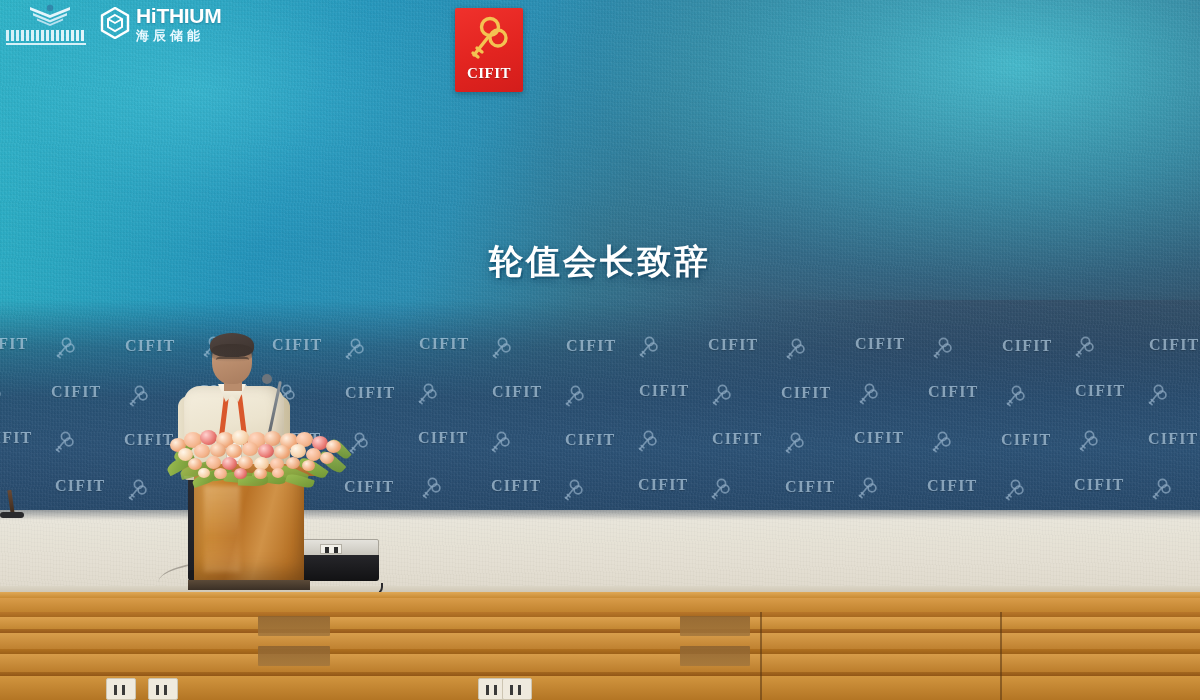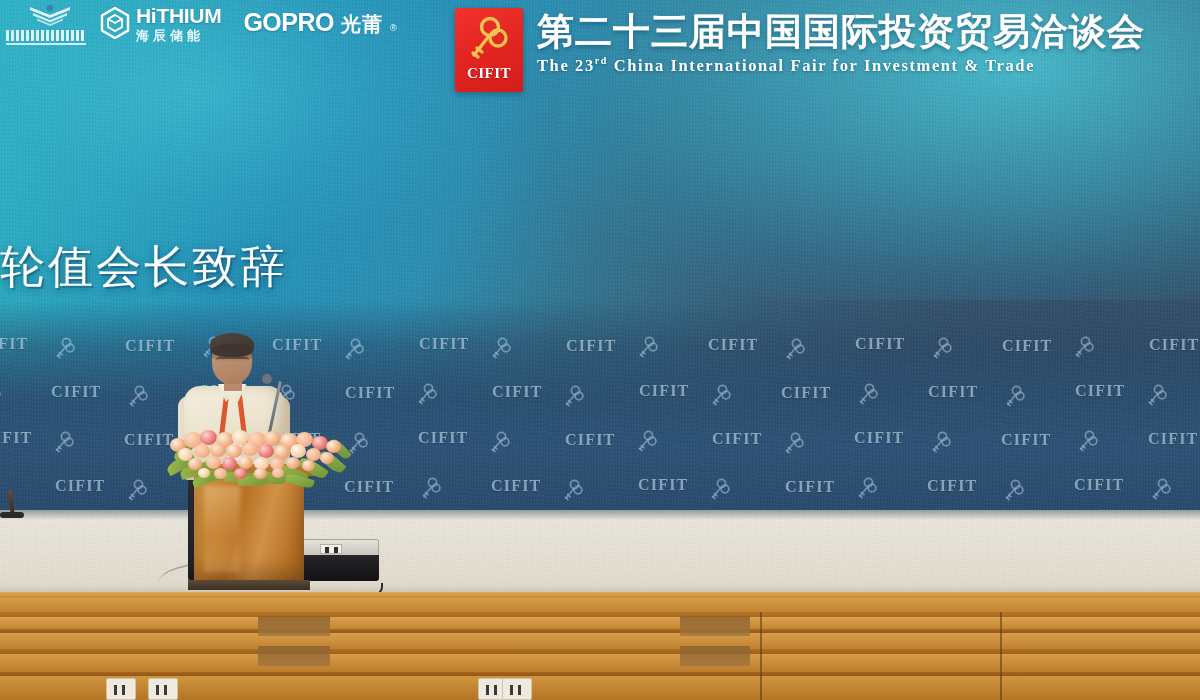--- a/index.html
+++ b/index.html
@@ -120,22 +120,22 @@
   .main-title {
     position:absolute; left:0; top:134px; width:1200px; text-align:center;
     font-size:76px; font-weight:800; letter-spacing:4px; color:#ffffff; line-height:1;
     white-space:nowrap;
     text-shadow:
       0 4px 10px rgba(0,45,75,.55),
       3px 3px 0 rgba(8,60,92,.35),
       0 0 2px rgba(255,255,255,.5);
   }
   .sub-title {
-    position:absolute; left:0; top:244px; width:1200px; text-align:left;
-    font-size:45px; font-weight:400; letter-spacing:3px; color:#ffffff; line-height:1;
+    position:absolute; left:0; top:244px; width:1200px; text-align:center;
+    font-size:34px; font-weight:700; letter-spacing:3px; color:#ffffff; line-height:1;
     white-space:nowrap;
     text-shadow:0 3px 8px rgba(0,45,75,.5), 2px 2px 0 rgba(8,60,92,.3);
   }
 
   
   .watermarks { position:absolute; left:0; top:330px; width:1200px; height:182px; overflow:hidden; }
   .wm { position:absolute; color:rgba(197,222,242,.62); user-select:none; }
   .wm-text {
     font-family:"Liberation Serif", serif; font-weight:700; font-size:16px; letter-spacing:1.2px;
     text-shadow:0 1px 1px rgba(0,0,0,.18);
@@ -292,43 +292,34 @@
           <path d="M15 1 L28 8.5 L28 23.5 L15 31 L2 23.5 L2 8.5 Z" fill="none" stroke="#ffffff" stroke-width="2.4"></path>
           <path d="M15 8 L22 12 L22 20 L15 24 L8 20 L8 12 Z" fill="none" stroke="#ffffff" stroke-width="2"></path>
           <path d="M8 12 L15 16 L22 12" fill="none" stroke="#ffffff" stroke-width="1.8"></path>
         </svg>
         <div class="hith-txt">
           <div class="hith-main">HiTHIUM</div>
           <div class="hith-cn">海辰储能</div>
         </div>
       </div>
 
-      <div class="logo-gopro">
-        <span class="gopro-main">GOPRO</span>
-        <span class="gopro-cn">光莆</span>
-        <span class="gopro-r">®</span>
-      </div>
     </div>
 
     <div class="cifit-lockup">
       <div class="cifit-badge">
         <svg class="cifit-key" viewBox="0 0 48 50">
           <g fill="none" stroke="#f3c352" stroke-width="3.4" stroke-linecap="round">
             <circle cx="25" cy="13" r="8.5"></circle>
             <circle cx="33" cy="24" r="8"></circle>
             <path d="M24 22 L9 41"></path>
             <path d="M12 34 L17 38"></path>
             <path d="M8 39 L13 43"></path>
           </g>
         </svg>
         <div class="cifit-badge-text">CIFIT</div>
-      </div>
-      <div class="cifit-words">
-        <div class="cifit-cn">第二十三届中国国际投资贸易洽谈会</div>
-        <div class="cifit-en"><span>The 23</span><sup>rd</sup><span> China International Fair for Investment &amp; Trade</span></div>
       </div>
     </div>
 
     <div class="sub-title">轮值会长致辞</div>
 
     <div class="watermarks" id="wm-layer">
         <div class="wm wm-text" style="left: -22px; top: 5px;">CIFIT</div>
         <div class="wm wm-sym" style="left: 54px; top: 6px;"><svg class="wm-key" viewBox="0 0 22 24">
             <g fill="none" stroke="rgba(197,222,242,.75)" stroke-width="1.7" stroke-linecap="round">
               <circle cx="12.5" cy="6.5" r="4.1"></circle>

